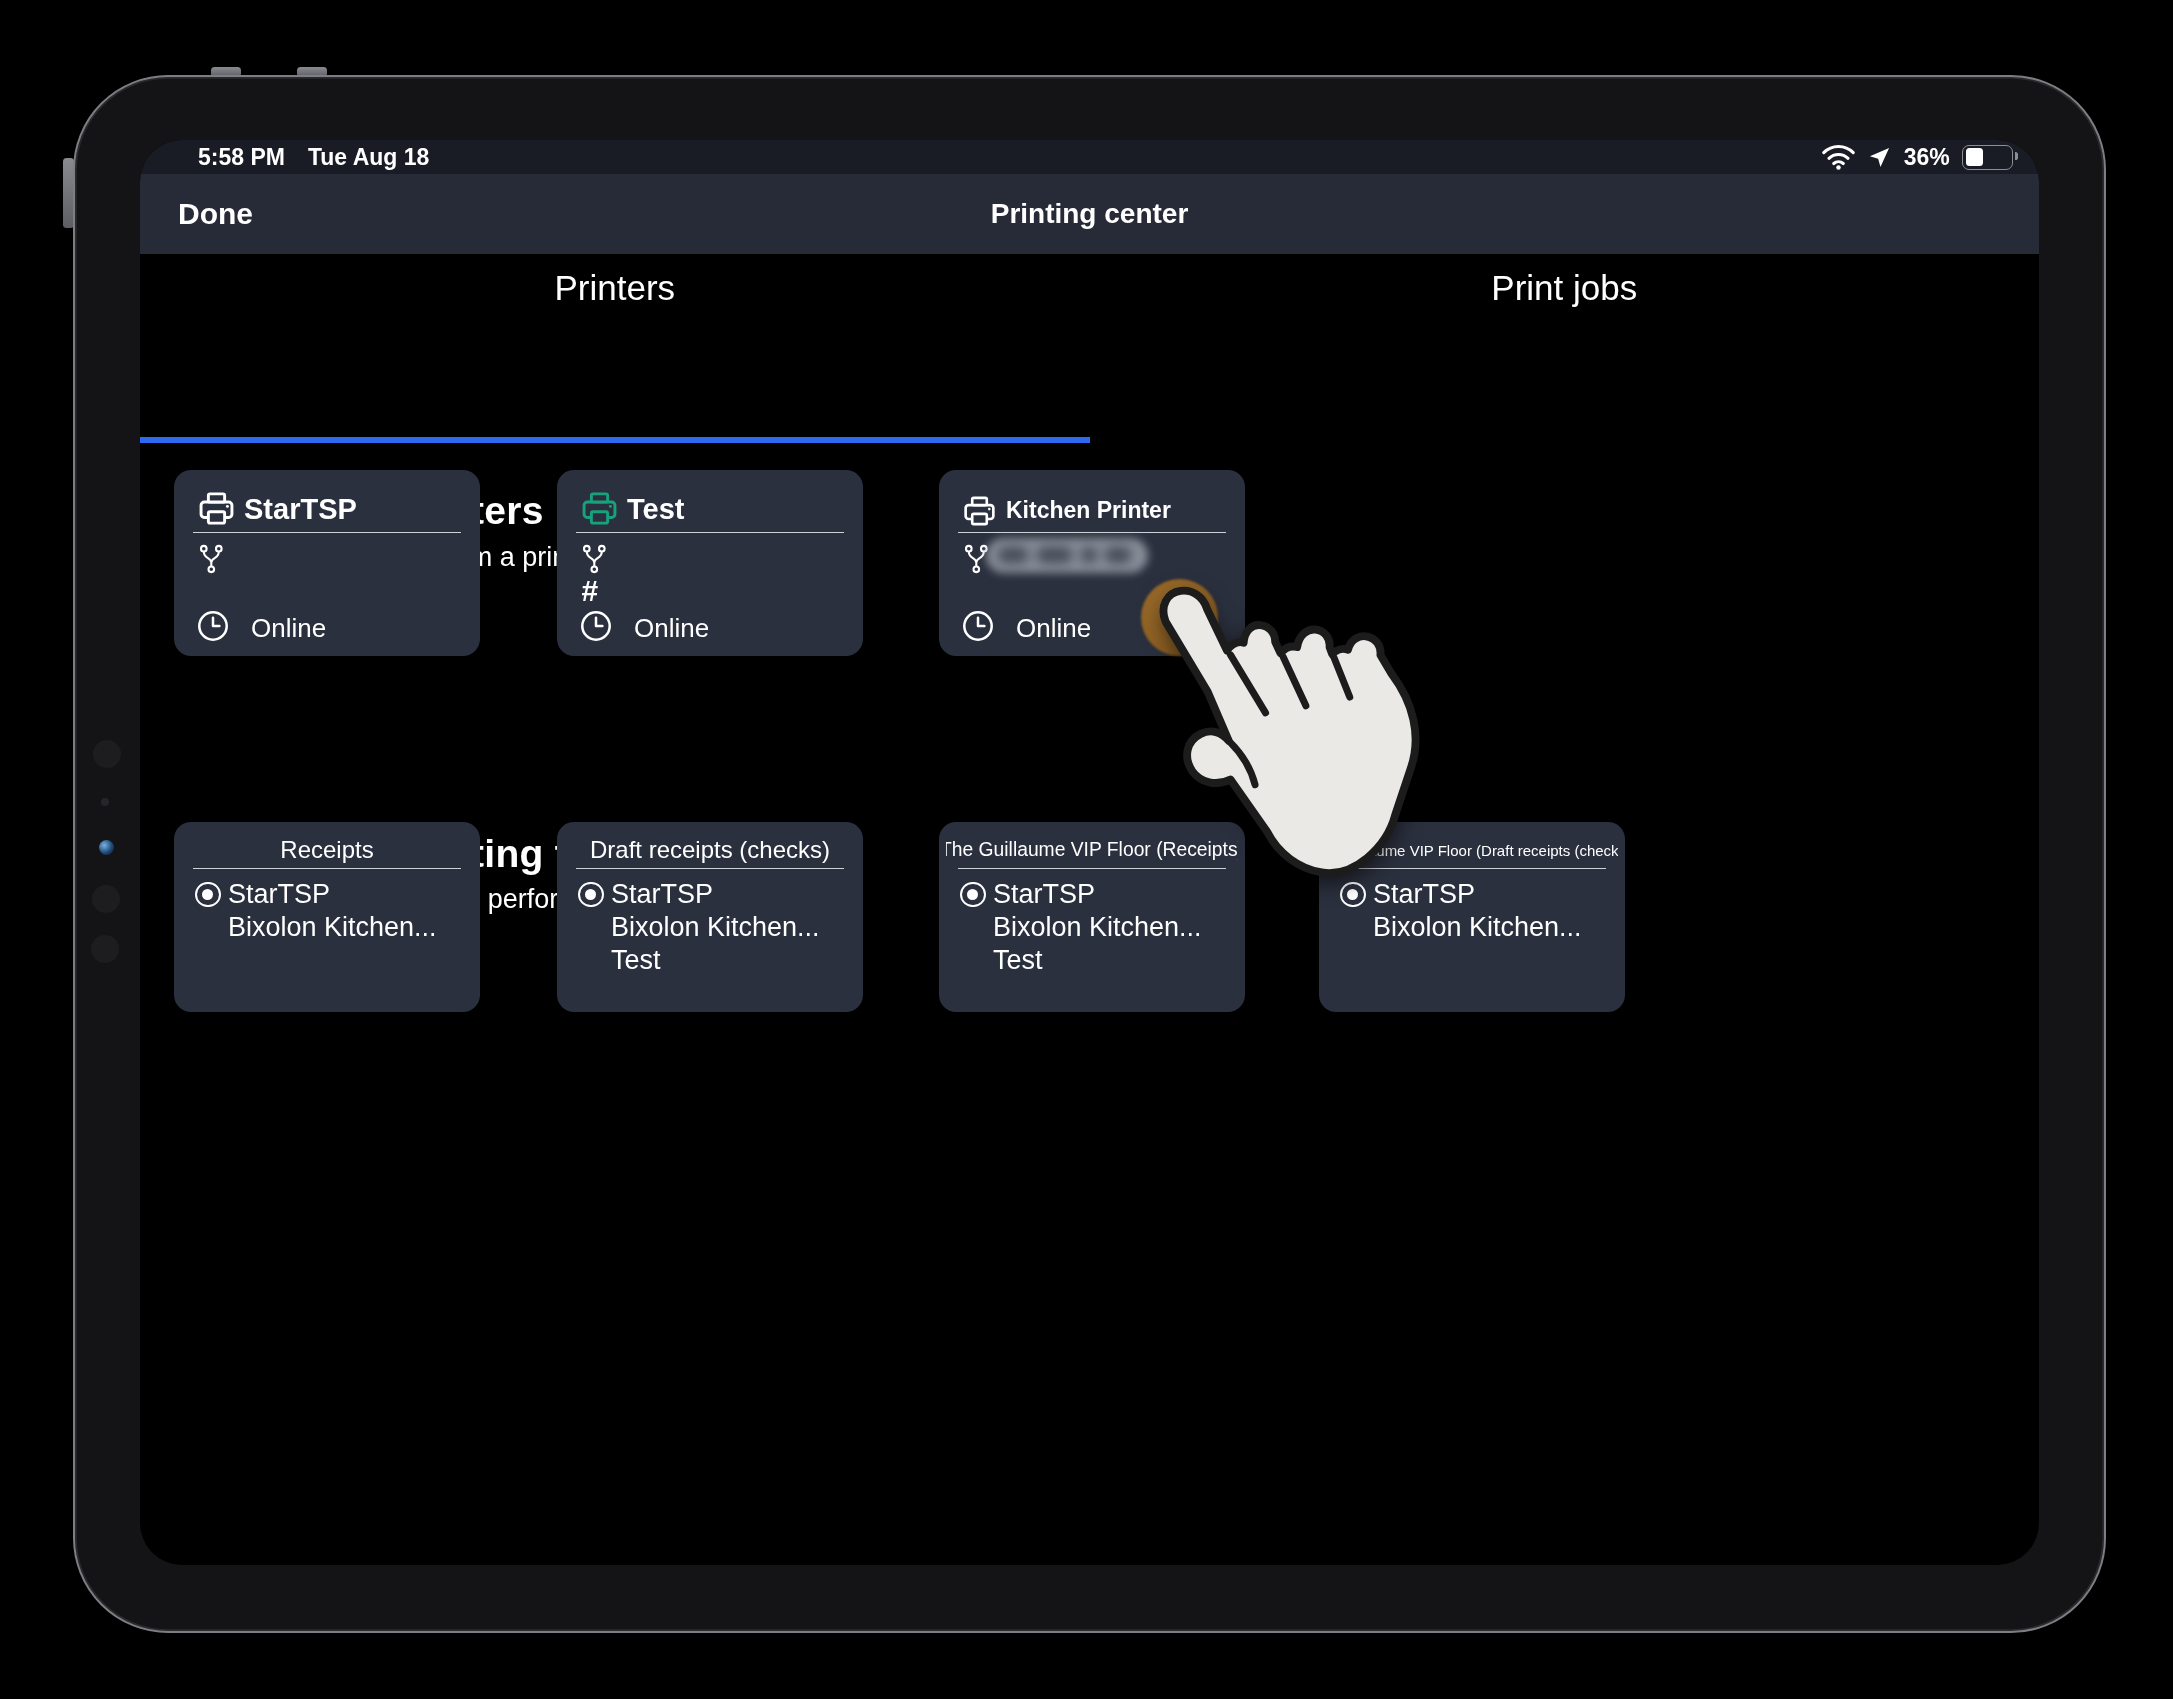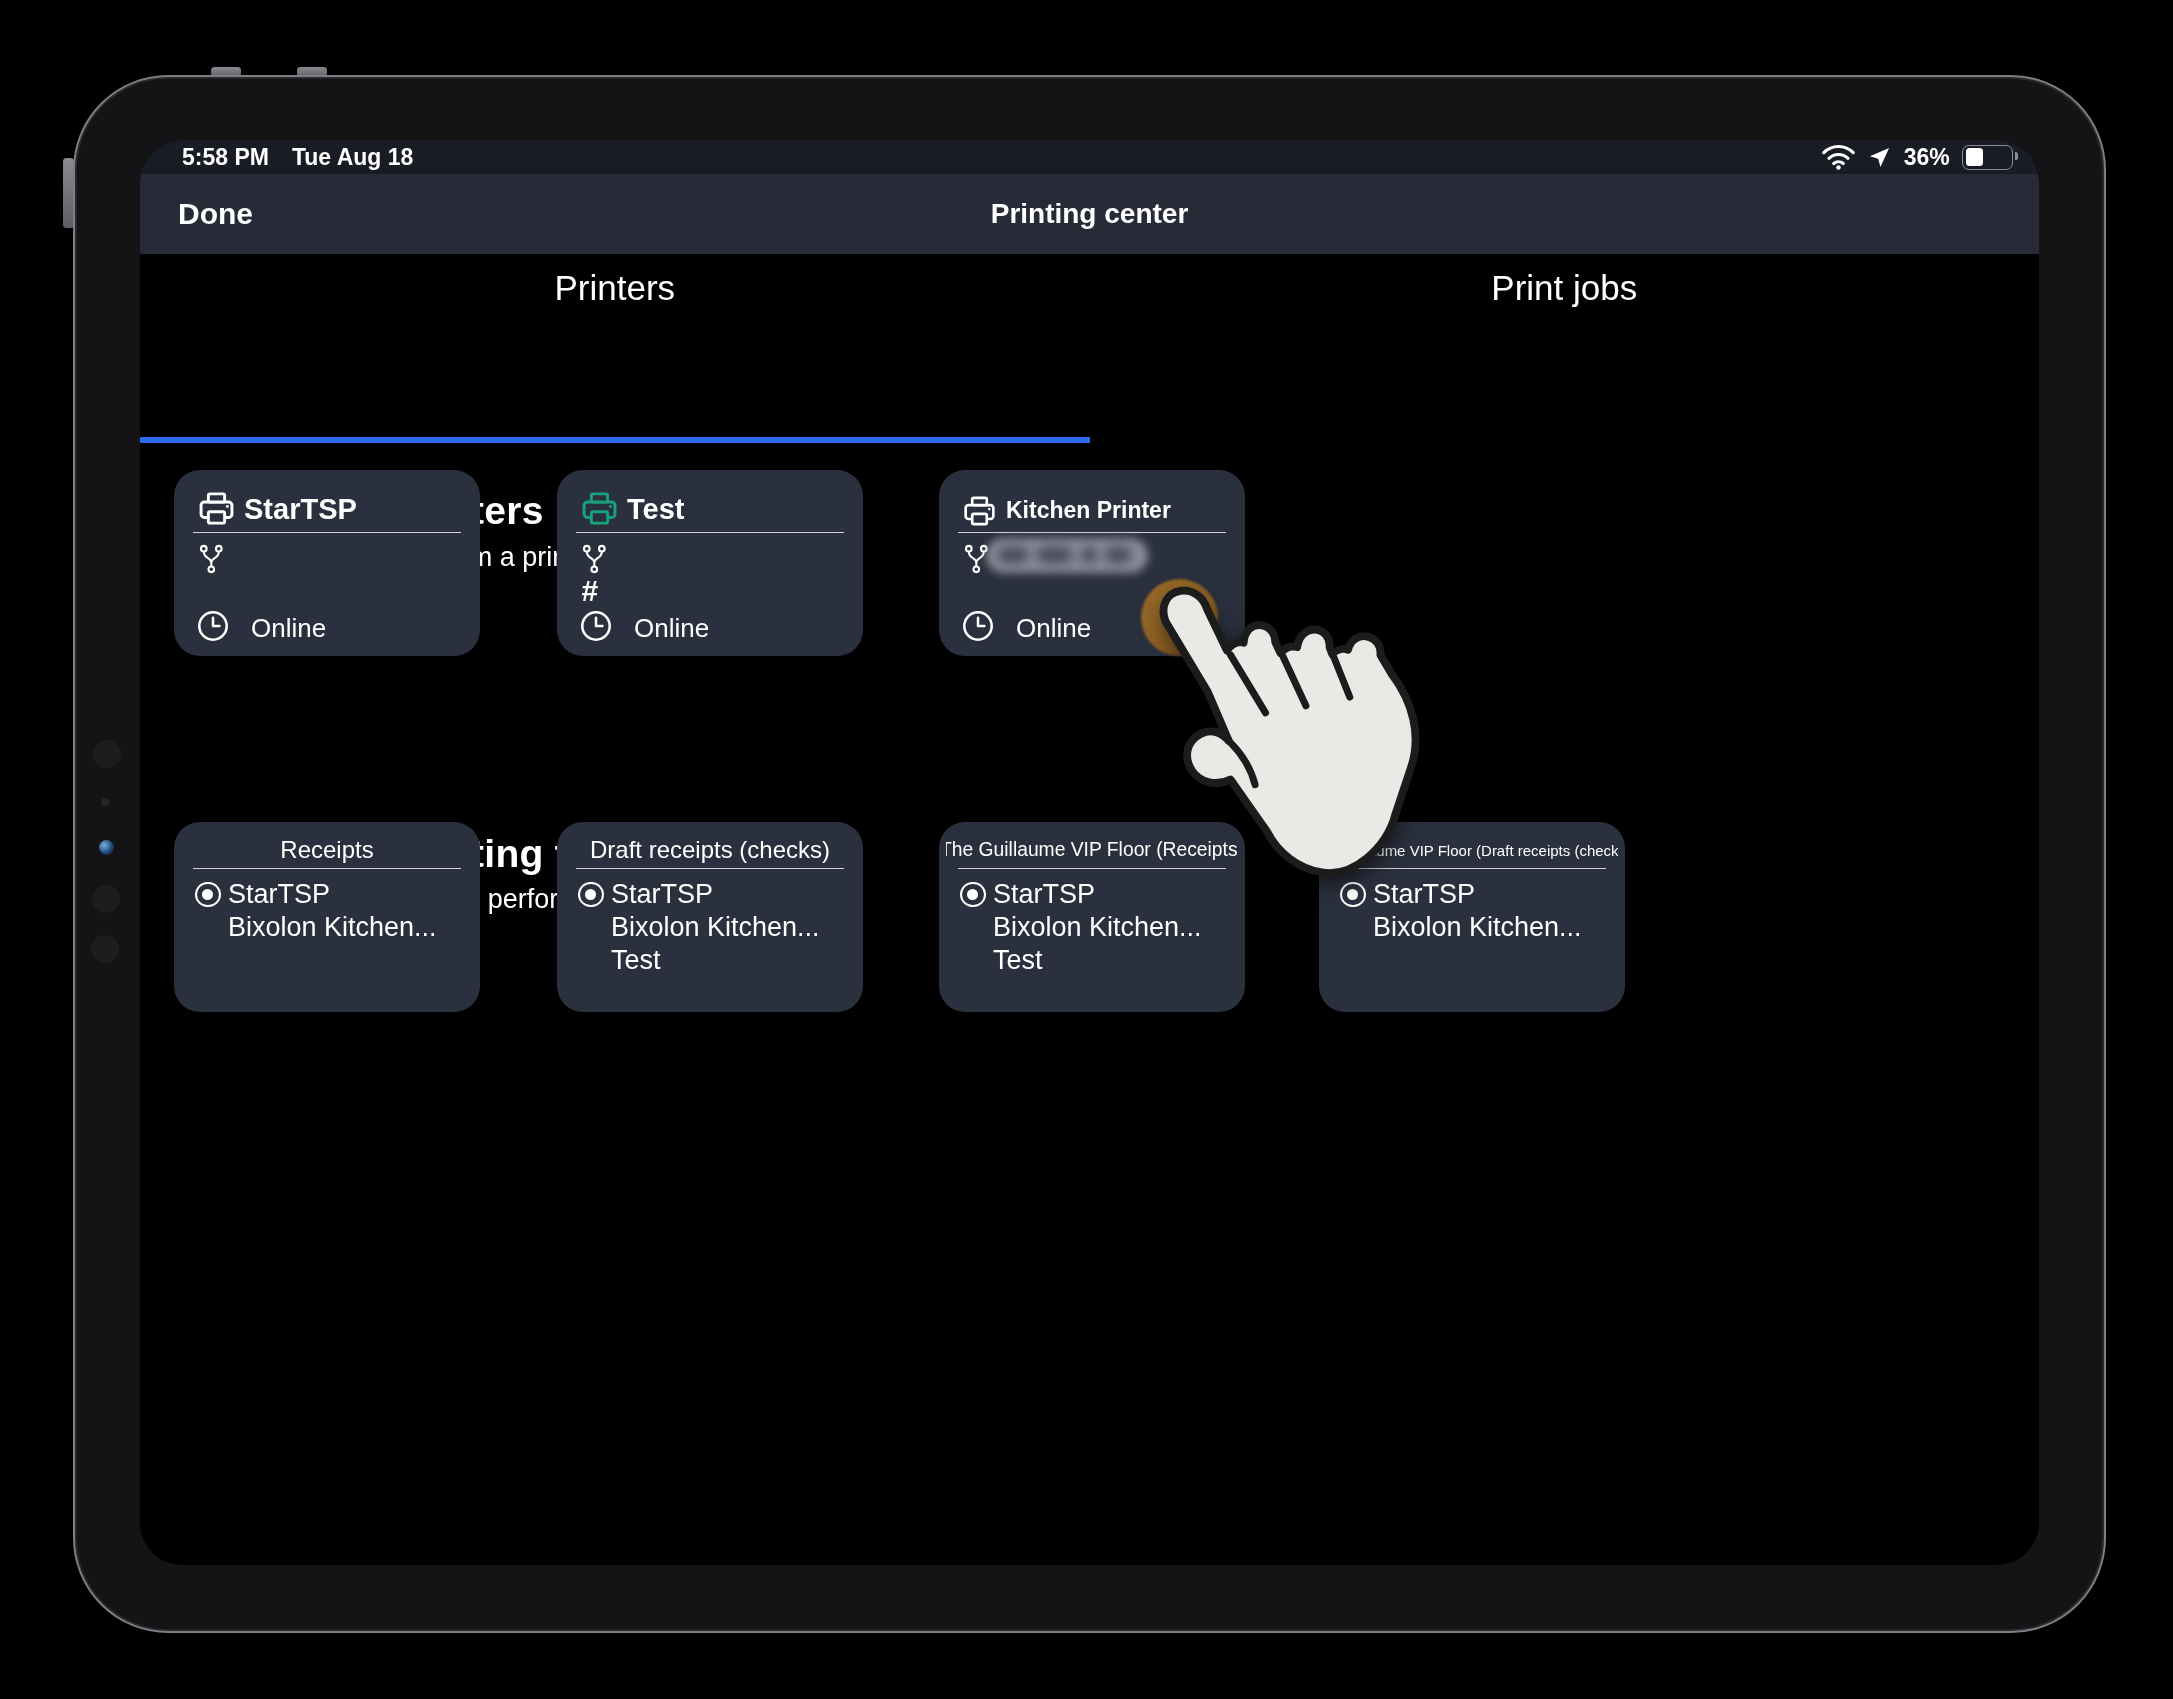--- a/index.html
+++ b/index.html
@@ -12,37 +12,37 @@
   .btn-top1{left:211px;top:67px;width:30px;height:9.7px;}
   .btn-top2{left:297px;top:67px;width:30px;height:9.7px;}
   .btn-side{left:63px;top:158px;width:10.5px;height:70px;}
   .cam-dot{position:absolute;border-radius:50%;background:#1d1d20;}
   .cam-lens{position:absolute;border-radius:50%;background:radial-gradient(circle at 35% 35%,#7ab1e0,#1e4a7a 55%,#0c1828 95%);}
   
   .screen{position:absolute;left:65px;top:63px;width:1899px;height:1425px;border-radius:42px;
           background:#000;overflow:hidden;}
   .statusbar{position:absolute;left:0;top:0;width:100%;height:34px;background:#191c25;
              display:flex;align-items:center;font-size:23px;font-weight:600;}
-  .sb-left{margin-left:42px;display:flex;gap:23px;}
+  .sb-left{margin-left:58px;display:flex;gap:23px;}
   .sb-right{position:absolute;right:26px;top:0;height:34px;display:flex;align-items:center;gap:12.3px;}
   .battery{position:relative;width:49px;height:23px;border:1.8px solid #8b8e95;border-radius:7px;}
   .battery .fill{position:absolute;left:2.6px;top:2.6px;bottom:2.6px;width:36%;background:#fff;border-radius:3.5px;}
   .battery .nub{position:absolute;right:-6.1px;top:6.1px;width:3.5px;height:8.8px;background:#8b8e95;border-radius:0 2.6px 2.6px 0;}
   .navbar{position:absolute;left:0;top:34px;width:100%;height:80px;background:#272b37;}
   .nav-done{position:absolute;left:38px;top:0;height:80px;display:flex;align-items:center;font-size:30px;font-weight:600;}
   .nav-title{position:absolute;left:0;top:0;width:100%;height:80px;display:flex;align-items:center;justify-content:center;
              font-size:28px;font-weight:600;}
   .tabs{position:absolute;left:0;top:114px;width:100%;height:70px;}
   .tab{position:absolute;top:0;width:50%;height:68px;display:flex;align-items:center;justify-content:center;font-size:35px;}
   .tab.left{left:0;} .tab.right{left:50%;}
   .tab-underline{position:absolute;left:0;top:183px;width:950px;height:6.1px;background:#2e6af0;}
   .sec-heading{position:absolute;left:34px;font-size:39px;font-weight:700;letter-spacing:0.3px;}
   .sec-sub{position:absolute;left:34px;font-size:27px;font-weight:400;}
   
-  .card{position:absolute;width:306px;background:#2b303e;border-radius:26px;}
+  .card{position:absolute;width:306px;background:#2b303e;border-radius:17px;}
   .p-card{height:186px;}
   .t-card{height:190px;margin-top:8px;}
   .p-head-icon{position:absolute;left:23px;top:21px;}
   .p-name{position:absolute;left:70px;top:23px;font-size:29px;font-weight:600;white-space:nowrap;}
   .p-name.small{font-size:23px;top:27px;left:67px;}
   .card hr{position:absolute;left:19.3px;right:19.3px;top:62px;margin:0;border:none;border-top:1.8px solid #cfd2d6;}
   .net-icon{position:absolute;left:24.6px;top:74px;}
   .hash{position:absolute;left:24.6px;top:104px;font-size:30px;font-weight:700;}
   .ip-pill{position:absolute;left:47px;top:68px;width:162px;height:35px;border-radius:17.6px;
            background:rgba(173,179,189,.72);filter:blur(4.4px);overflow:hidden;}

